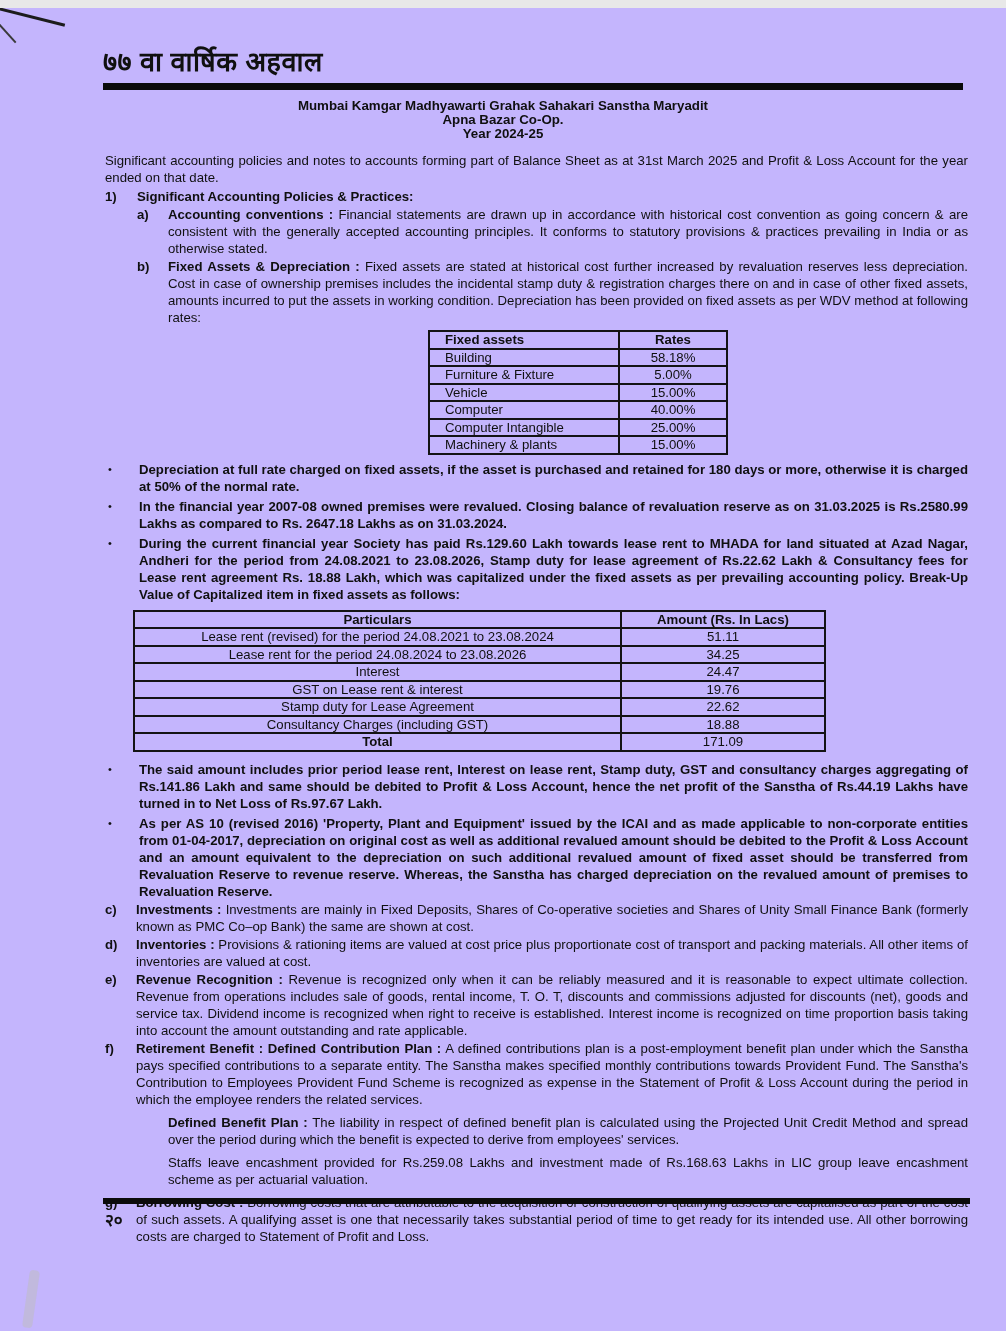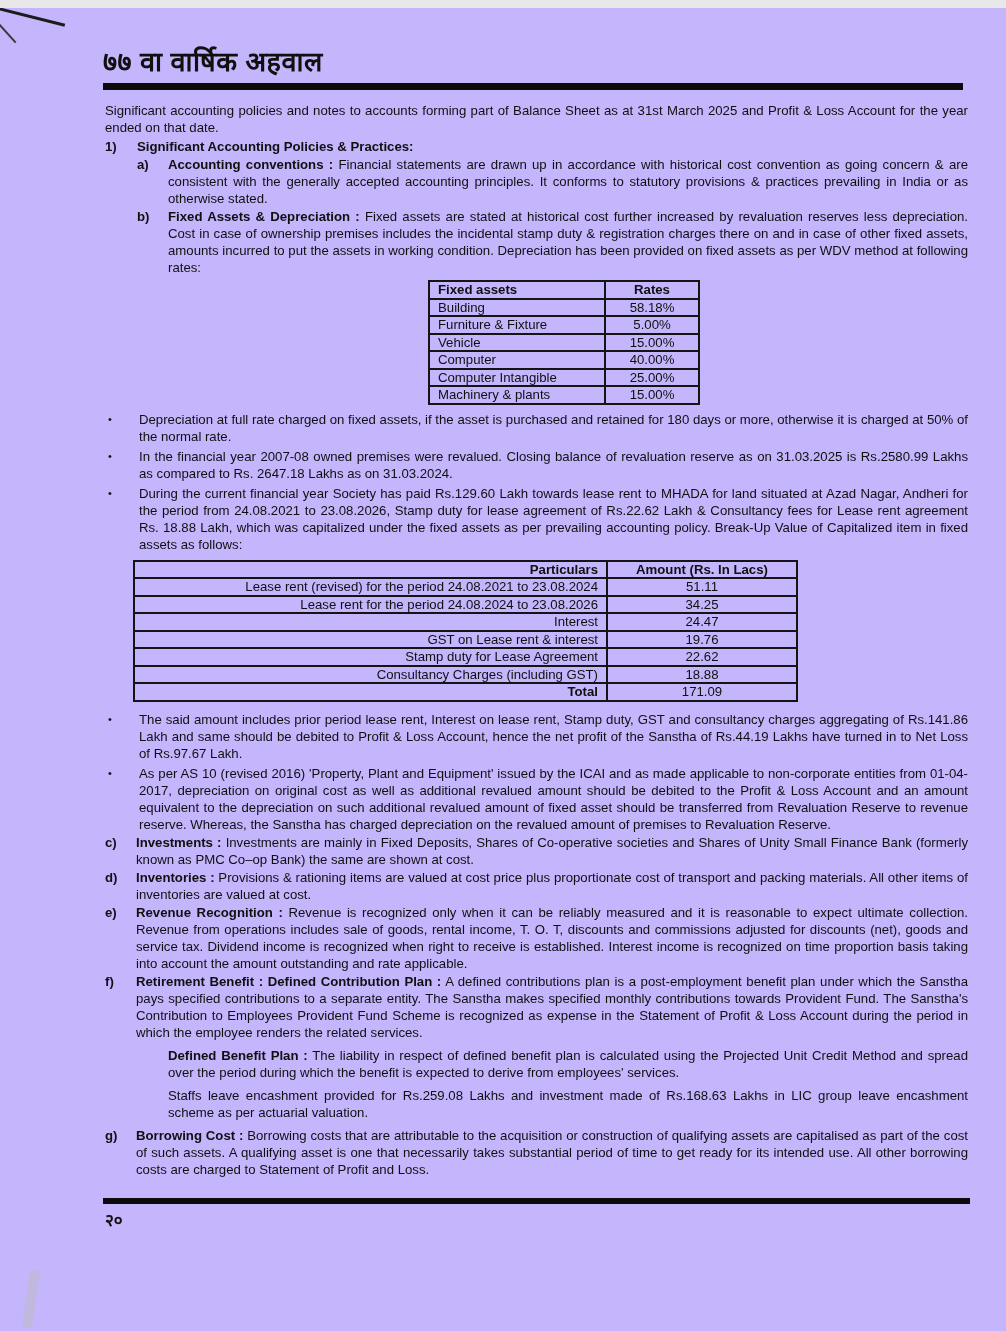--- a/index.html
+++ b/index.html
@@ -23,32 +23,32 @@
   .intro{margin-top:12px;text-align:justify;}
   .sec-head{display:flex;font-weight:700;margin-top:2px;}
   .sec-num{width:32px;flex:none;}
   .item{display:flex;margin-top:1px;}
   .item.deep{margin-left:32px;}
   .item .lbl{width:31px;flex:none;font-weight:700;}
   .item .bd{flex:1;text-align:justify;}
   .item .bd b{font-weight:700;}
   .bullet{display:flex;margin-top:3px;}
   .bullet .mark{width:31px;flex:none;padding-left:3px;font-size:11px;}
-  .bullet .bd{flex:1;text-align:justify;}
+  .bullet .bd{flex:1;text-align:justify;font-weight:bold;}
   .subpara{margin-left:63px;text-align:justify;margin-top:6px;}
   .subpara b{font-weight:700;}
   
   table{border-collapse:collapse;font-size:13.2px;}
-  td,th{border:2px solid #141414;padding:0px 8px;line-height:15.5px;vertical-align:middle;}
+  td,th{border:2px solid #141414;padding:0px 15px;line-height:15.5px;vertical-align:middle;}
   th{font-weight:700;text-align:center;}
   .rates-table{margin:4px 0 6px 323px;}
   .rates-table .c-name{width:158px;text-align:left;}
   .rates-table .c-rate{width:76px;text-align:center;}
   .breakup-table{margin:7px 0 9px 28px;}
-  .breakup-table .c-part{width:455px;text-align:right;}
+  .breakup-table .c-part{width:455px;text-align:center;}
   .breakup-table .c-amt{width:172px;text-align:center;}
   .breakup-table .total-lbl{font-weight:700;border-radius:7px;}
   
   .footer{position:absolute;left:103px;top:1190px;width:867px;}
   .footer-rule{height:6px;background:#0b0b0b;}
   .page-num{margin-top:4px;margin-left:2px;font-weight:700;font-size:17px;}
   
   .scratch-a{position:absolute;left:-14px;top:6px;width:80px;height:3px;background:#1c1c1c;transform:rotate(14deg);}
   .scratch-b{position:absolute;left:-6px;top:24px;width:26px;height:2px;background:#3a3a3a;transform:rotate(48deg);}
   .smudge{position:absolute;left:26px;top:1262px;width:10px;height:58px;background:#bdbdbd;opacity:.5;transform:rotate(8deg);border-radius:4px;}
@@ -60,20 +60,25 @@
 
   <div class="scratch-a"></div>
   <div class="scratch-b"></div>
   <div class="smudge"></div>
 
   <div class="masthead">
     <div class="masthead-title">७७ वा वार्षिक अहवाल</div>
     <div class="masthead-rule"></div>
   </div>
 
+  <div class="org-block">
+    <div>Mumbai Kamgar Madhyawarti Grahak Sahakari Sanstha Maryadit</div>
+    <div>Apna Bazar Co-Op.</div>
+    <div>Year 2024-25</div>
+  </div>
 
   <div class="content">
 
     <div class="intro">Significant accounting policies and notes to accounts forming part of Balance Sheet as at 31st March 2025 and Profit &amp; Loss Account for the year ended on that date.</div>
 
     <div class="sec-head">
       <span class="sec-num">1)</span>
       <span>Significant Accounting Policies &amp; Practices:</span>
     </div>
 

